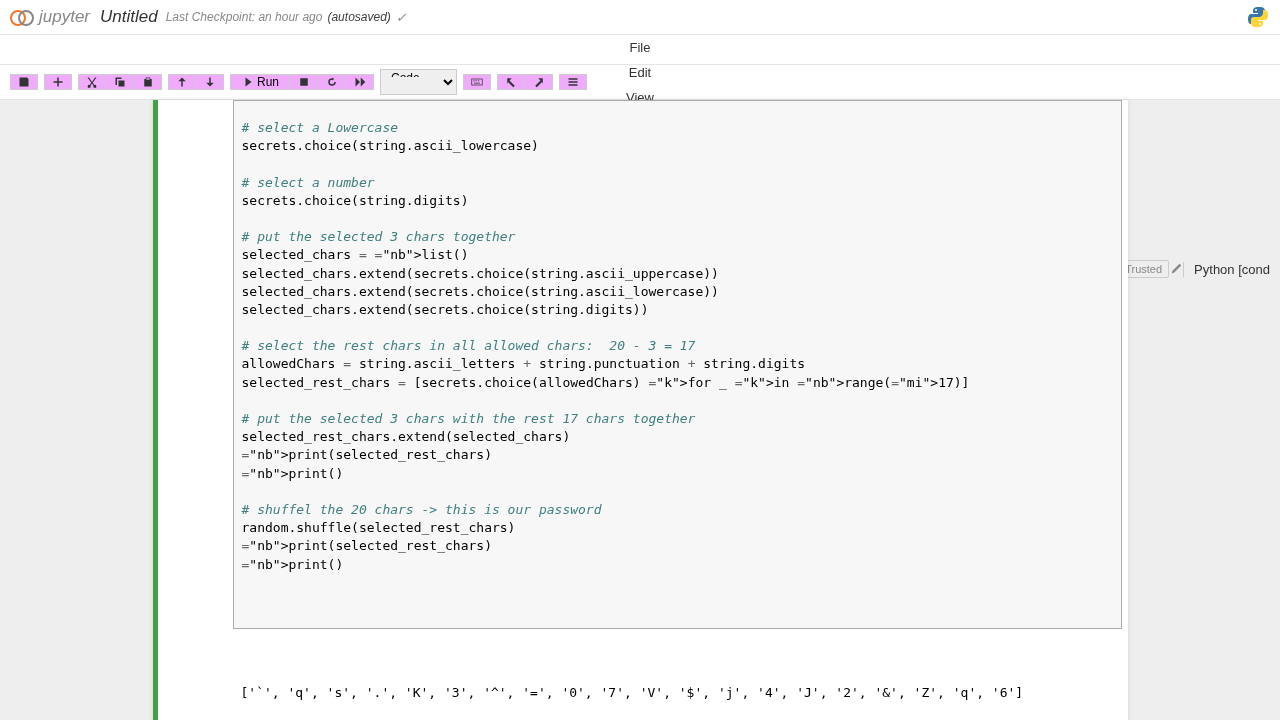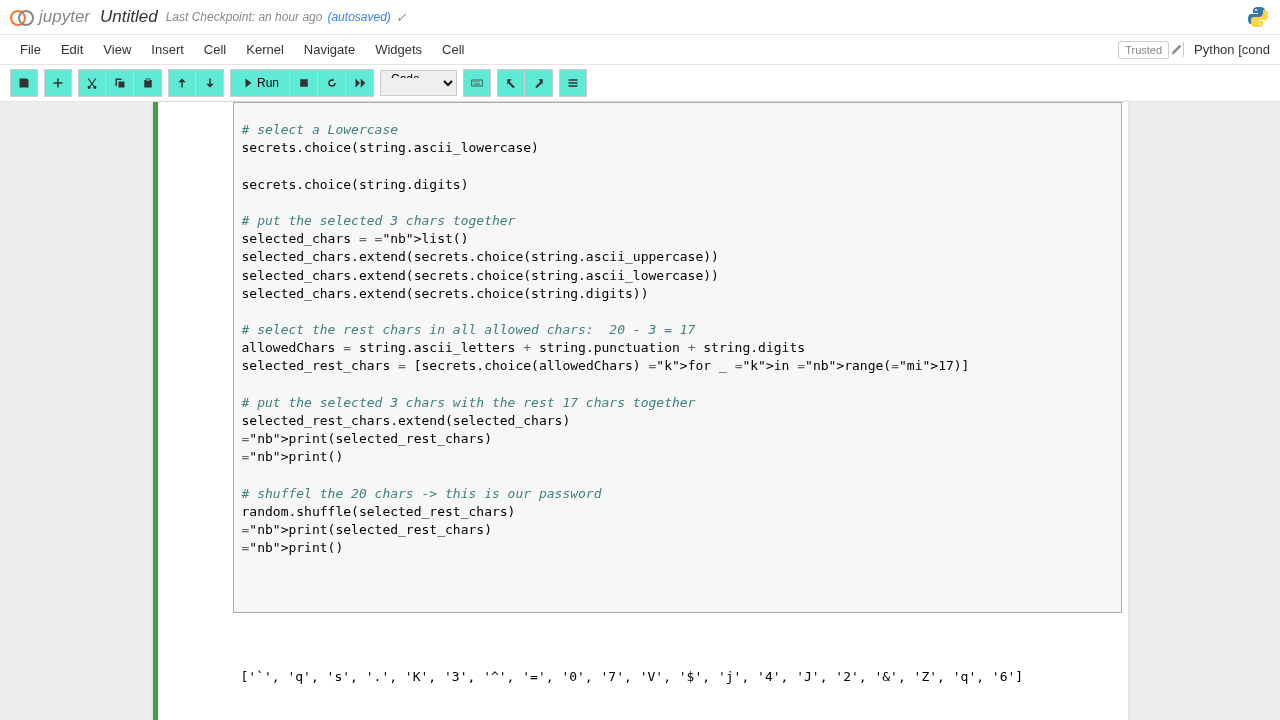--- a/index.html
+++ b/index.html
@@ -7,34 +7,34 @@
 
 .header { display: flex; align-items: center; padding: 5px 10px; border-bottom: 1px solid #e5e5e5; font-style: italic; }
 .logo { display: flex; align-items: center; margin-right: 10px; }
 .logo-circles { width: 24px; height: 24px; position: relative; margin-right: 5px; }
 .logo-circles::before, .logo-circles::after { content: ''; position: absolute; border-radius: 50%; border: 2.5px solid; }
 .logo-circles::before { width: 12px; height: 12px; border-color: #f37626; left: 0; top: 5px; }
 .logo-circles::after { width: 12px; height: 12px; border-color: #888; left: 8px; top: 5px; }
 .logo-text { font-size: 17px; color: #888; }
 .title { font-size: 17px; color: #333; margin-right: 8px; }
 .checkpoint { font-size: 12px; color: #888; margin-right: 5px; }
-.autosave { font-size: 12px; color: #3b82f6; }
+.autosave { font-size: 12px; color: #404040; }
 .check-icon { color: #888; margin-left: 5px; }
 .python-logo { margin-left: auto; width: 24px; height: 24px; }
 
-.menubar { display: flex; align-items: center; padding: 0 10px; border-bottom: 1px solid #e5e5e5; height: 30px; }
+.menubar { display: flex; align-items: center; padding: 0 10px; border-bottom: 1px solid #e5e5e5; height: 30px; flex-direction: column; }
 .menu-item { padding: 5px 10px; font-size: 13px; color: #333; cursor: pointer; }
 .menu-right { margin-left: auto; display: flex; align-items: center; gap: 0; }
 .trusted { font-size: 11px; color: #888; border: 1px solid #ccc; padding: 2px 6px; border-radius: 2px; }
 .pencil-icon { width: 14px; height: 14px; fill: #888; }
 .kernel-name { font-size: 13px; color: #333; border-left: 1px solid #ccc; padding-left: 10px; }
 
 .toolbar { display: flex; align-items: center; padding: 4px 10px; border-bottom: 1px solid #e5e5e5; gap: 0; }
 .tool-group { display: flex; margin-right: 6px; }
-.tool-btn { width: 28px; height: 28px; border: 1px solid #ccc; background: #5eead4; display: flex; align-items: center; justify-content: center; cursor: pointer; font-size: 12px; }
+.tool-btn { width: 28px; height: 16px; border: 1px solid #ccc; background: #f0abfc; display: flex; align-items: center; justify-content: center; cursor: pointer; font-size: 12px; }
 .tool-btn + .tool-btn { border-left: none; }
 .tool-btn svg { width: 12px; height: 12px; fill: #333; }
 .run-btn { width: auto; padding: 0 10px; gap: 4px; }
 .cell-type-select { height: 26px; border: 1px solid #ccc; font-size: 12px; padding: 0 20px 17px 6px; margin-right: 6px; }
 
 .notebook-container { background: #eee; padding: 0; min-height: 640px; display: flex; justify-content: center; }
 .notebook { background: #fff; width: 975px; box-shadow: 0 0 5px rgba(0,0,0,0.1); padding-bottom: 30px; }
 
 .cell { display: flex; position: relative; }
 .cell.active { }
@@ -195,20 +195,21 @@
   <div class="notebook">
 
     <div class="cell active code-cell-active">
       <div class="border-left"></div>
       <div class="prompt"></div>
       <div class="cell-body">
         <div class="code-content border-box" id="code-area">
             <div class="code-line"><span class="c"># select a Lowercase</span></div>
             <div class="code-line">secrets.choice(string.ascii_lowercase)</div>
             <div class="code-line">&nbsp;</div>
+            <div class="code-line"><span class="c"># select a number</span></div>
             <div class="code-line">secrets.choice(string.digits)</div>
             <div class="code-line">&nbsp;</div>
             <div class="code-line"><span class="c"># put the selected 3 chars together</span></div>
             <div class="code-line">selected_chars <span class="o">=</span> <span class<span="" class="o">=</span>"nb"&gt;list()</div>
             <div class="code-line">selected_chars.extend(secrets.choice(string.ascii_uppercase))</div>
             <div class="code-line">selected_chars.extend(secrets.choice(string.ascii_lowercase))</div>
             <div class="code-line">selected_chars.extend(secrets.choice(string.digits))</div>
             <div class="code-line">&nbsp;</div>
             <div class="code-line"><span class="c"># select the rest chars in all allowed chars:  20 - 3 = 17</span></div>
             <div class="code-line">allowedChars <span class="o">=</span> string.ascii_letters <span class="o">+</span> string.punctuation <span class="o">+</span> string.digits</div>

